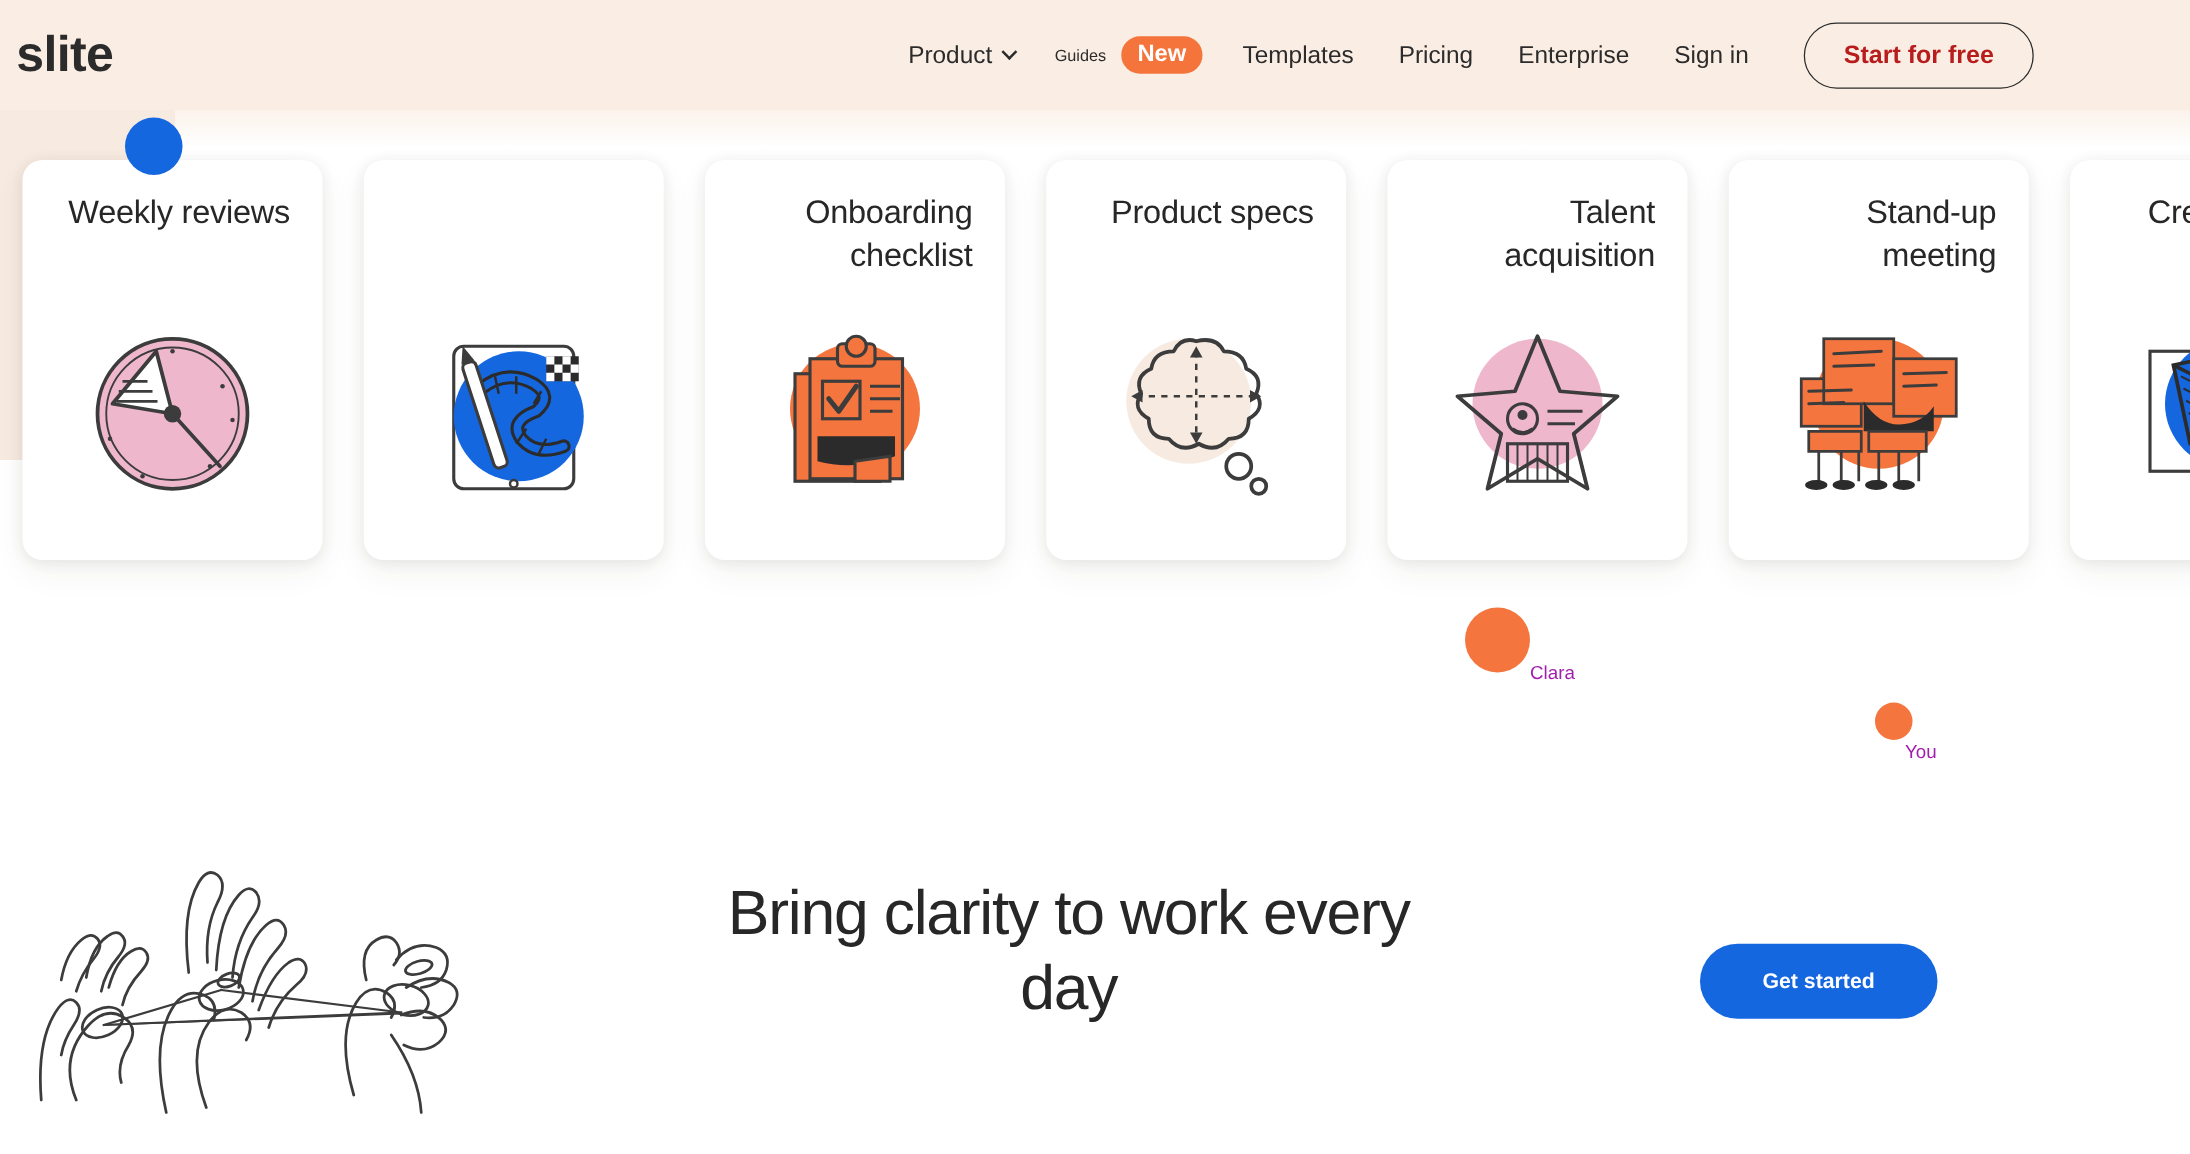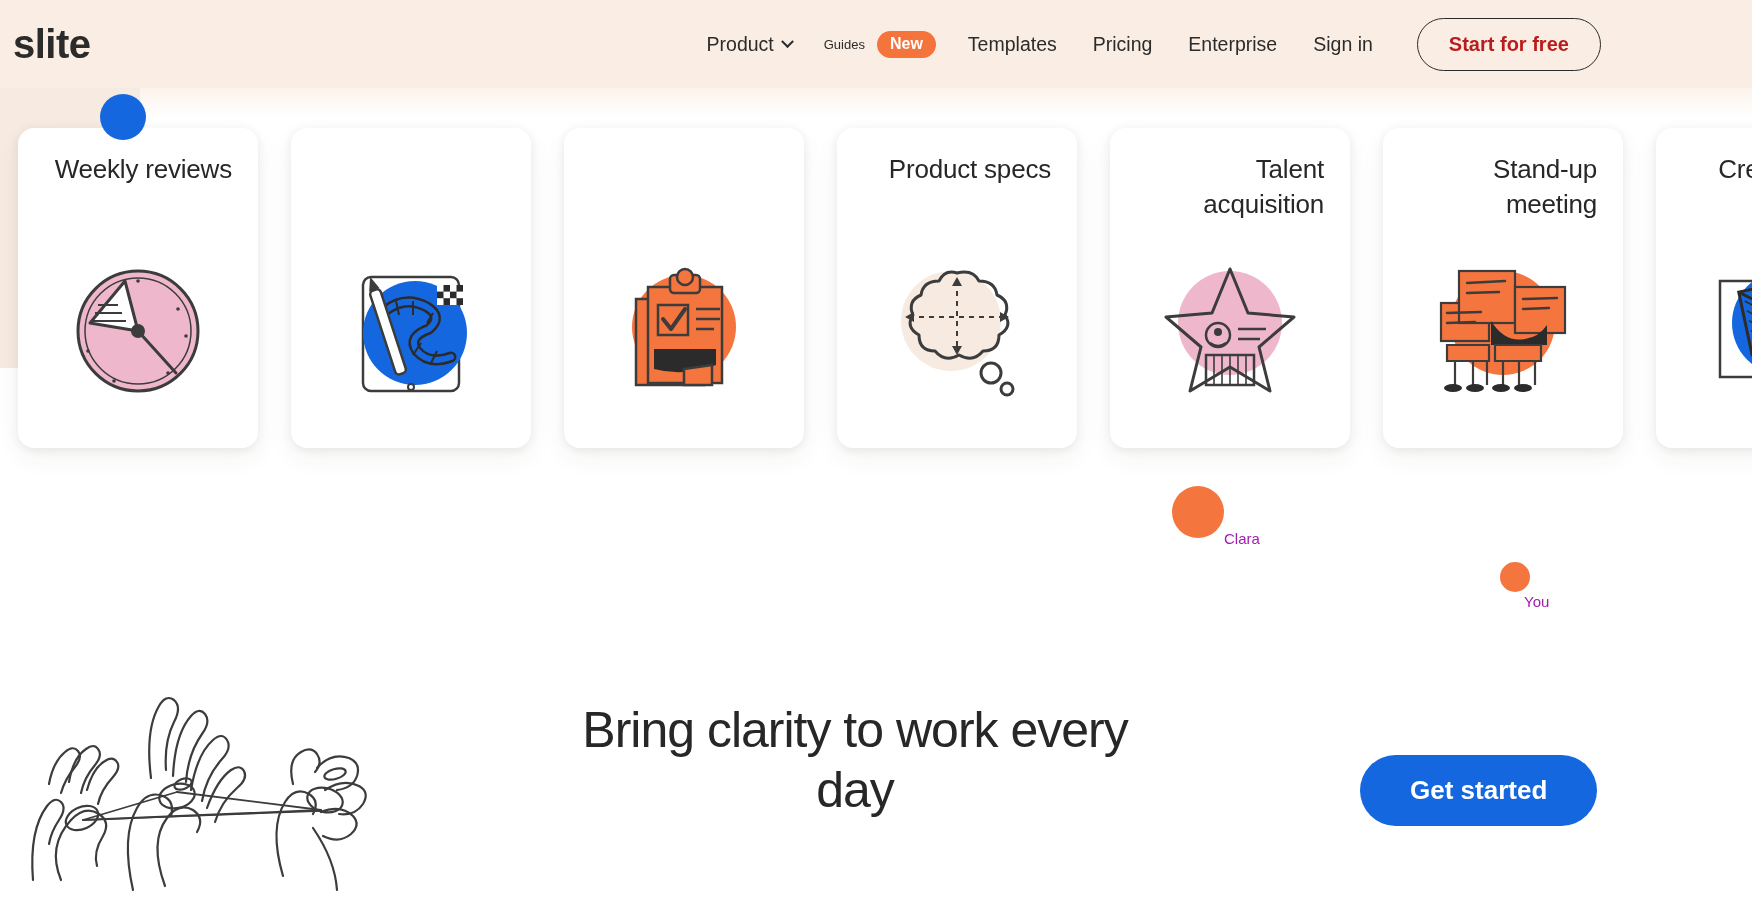--- a/index.html
+++ b/index.html
@@ -11,20 +11,21 @@
   }
   #page { position: relative; width: 1752px; height: 923px; background: #ffffff; overflow: hidden; }
 
   
   #header {
     position: absolute; top: 0; left: 0;
     width: 1752px; height: 88px;
     background: #faeee4;
     display: flex; align-items: center;
     z-index: 40;
+    gap: 20px;
   }
   #logo {
     margin-left: 13px;
     font-size: 40px; font-weight: 700;
     color: #2b2b2b; letter-spacing: -0.5px;
     line-height: 1;
   }
   #nav {
     display: flex; align-items: center;
     margin-left: 598px;
@@ -41,21 +42,21 @@
     width: 9px; height: 9px;
     border-right: 2px solid #2b2b2b;
     border-bottom: 2px solid #2b2b2b;
     transform: rotate(45deg) translate(-2px,-2px);
   }
   #guides-wrap { display: flex; align-items: center; padding: 0 14px; cursor: pointer; }
   #guides-label { font-size: 13px; color: #2b2b2b; }
   #new-badge {
     margin-left: 12px;
     background: #f4743b; color: #ffffff;
-    font-size: 16px; font-weight: 700;
+    font-size: 19px; font-weight: 700;
     border-radius: 999px;
     padding: 5px 13px 6px 13px;
     line-height: 1;
   }
   #start-free {
     margin-left: 26px;
     border: 1.6px solid #2b2b2b;
     border-radius: 999px;
     padding: 14px 31px;
     font-size: 20px; font-weight: 700;
@@ -134,21 +135,21 @@
     text-align: center;
     font-size: 50px; line-height: 1.2;
     font-weight: 400; color: #272727;
     letter-spacing: -1px;
   }
   #get-started {
     position: absolute; left: 1360px; top: 755px;
     background: #1567e0; color: #ffffff;
     border: none; border-radius: 999px;
     padding: 20px 50px;
-    font-size: 26px; font-weight: 700;
+    font-size: 17px; font-weight: 700;
     cursor: pointer;
     font-family: "Liberation Sans", sans-serif;
   }
 </style>
 </head>
 <body>
 
 <div id="page">
 
   <div id="header">
@@ -234,20 +235,21 @@
               <rect x="0" y="13.2" width="6.5" height="6.8"></rect>
                 <rect x="13" y="13.2" width="6.5" height="6.8"></rect>
             </g>
           </g>
           <circle cx="70" cy="126" r="3" fill="none" stroke="#3c3c3c" stroke-width="2"></circle>
         </svg>
       </div>
     </div>
 
     <div class="card">
+      <div class="card-title">Onboarding checklist</div>
       <div class="card-art">
         <svg width="140" height="140" viewBox="0 0 140 140">
           <circle cx="70" cy="66" r="52" fill="#f4753e"></circle>
           <rect x="22" y="38" width="68" height="86" fill="#f4753e" stroke="#3c3c3c" stroke-width="2.5"></rect>
           <rect x="34" y="26" width="74" height="96" fill="#f4753e" stroke="#3c3c3c" stroke-width="2.5"></rect>
           <rect x="56" y="14" width="30" height="18" rx="4" fill="#f4753e" stroke="#3c3c3c" stroke-width="2.5"></rect>
           <circle cx="71" cy="16" r="8" fill="#f4753e" stroke="#3c3c3c" stroke-width="2.5"></circle>
           <rect x="44" y="44" width="30" height="30" fill="none" stroke="#3c3c3c" stroke-width="2.5"></rect>
           <path d="M49 58 l8 10 l14 -20" fill="none" stroke="#3c3c3c" stroke-width="4" stroke-linecap="round" stroke-linejoin="round"></path>
           <g stroke="#3c3c3c" stroke-width="2.5">

